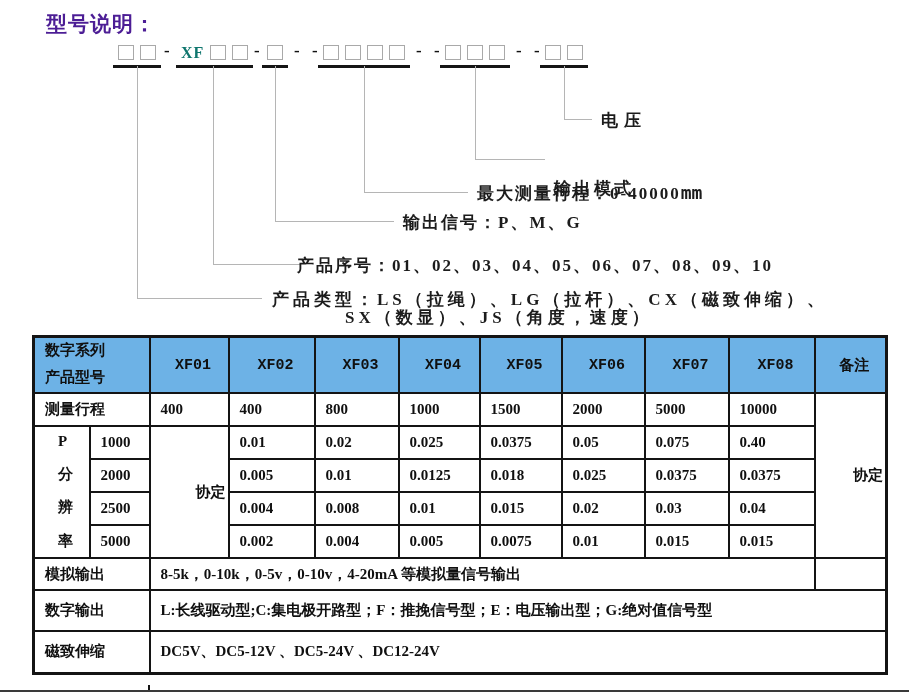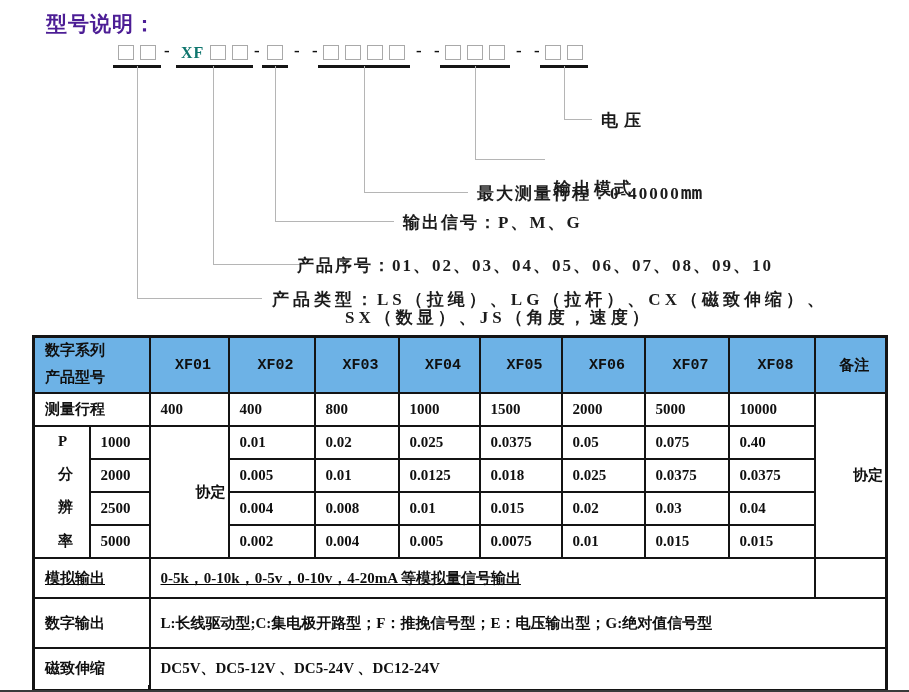--- a/index.html
+++ b/index.html
@@ -23,22 +23,22 @@
   .dlabel .mono{font-family:"DejaVu Sans Mono","Liberation Mono",monospace;font-weight:bold;font-size:18px;letter-spacing:0px;}
 
   
   table.spec{position:absolute;left:32px;top:335px;width:853px;border-collapse:collapse;
     table-layout:fixed;border:3px solid #141414;}
   table.spec td{border:2px solid #141414;color:#101010;font-weight:bold;font-size:15px;
     padding:0 2px 0 10px;vertical-align:middle;white-space:nowrap;overflow:hidden;}
   tr.r-head{height:48px;font-family:Liberation Mono, monospace;}
   tr.r-travel{height:33px;}
   tr.r-res{height:33px;}
-  tr.r-analog{height:40px;text-decoration:underline;}
-  tr.r-digital{height:50px;}
+  tr.r-analog{height:32px;}
+  tr.r-digital{height:41px;}
   tr.r-power{height:42px;}
   td.th{background:#6db2e6;text-align:center;vertical-align:top;padding:7px 0 0 0;}
   td.th-left{background:#6db2e6;text-align:left;vertical-align:top;padding:6px 0 0 12px;line-height:27px;}
   td.center{text-align:right;padding-left:0;}
   td.pcol{vertical-align:middle;padding:0;}
   .pcol-inner{display:flex;flex-direction:column;justify-content:space-between;height:118px;padding:5px 0 5px 13px;}
   .artifact-tail{position:absolute;width:2px;height:6px;background:#141414;}
   .bottom-edge{position:absolute;left:0;top:690px;width:909px;height:2px;background:#3a3a3a;}
 </style>
 </head>
@@ -190,21 +190,21 @@
       <td>0.002</td>
       <td>0.004</td>
       <td>0.005</td>
       <td>0.0075</td>
       <td>0.01</td>
       <td>0.015</td>
       <td>0.015</td>
     </tr>
     <tr class="r-analog">
       <td colspan="2">模拟输出</td>
-      <td colspan="8">0-5k，0-10k，0-5v，0-10v，4-20mA 等模拟量信号输出</td>
+      <td colspan="8">8-5k，0-10k，0-5v，0-10v，4-20mA 等模拟量信号输出</td>
       <td></td>
     </tr>
     <tr class="r-digital">
       <td colspan="2">数字输出</td>
       <td colspan="9">L:长线驱动型;C:集电极开路型；F：推挽信号型；E：电压输出型；G:绝对值信号型</td>
     </tr>
     <tr class="r-power">
       <td colspan="2">磁致伸缩</td>
       <td colspan="9">DC5V、DC5-12V 、DC5-24V 、DC12-24V</td>
     </tr>

